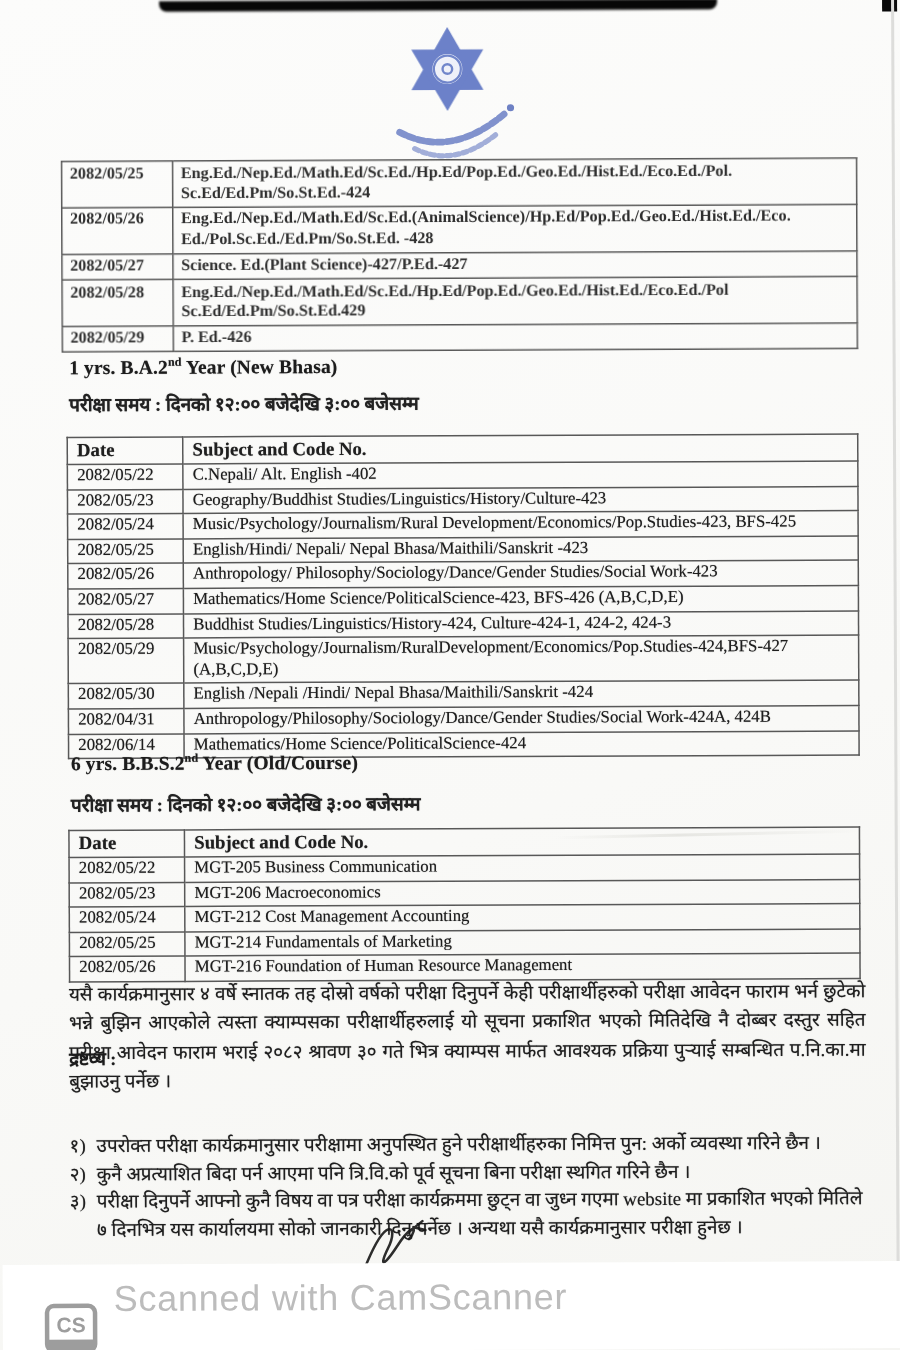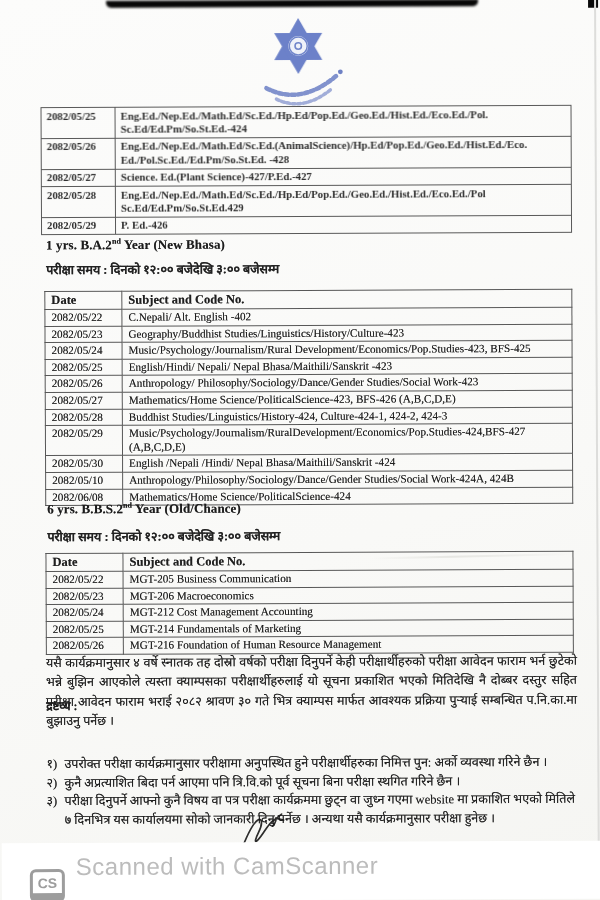--- a/index.html
+++ b/index.html
@@ -187,33 +187,33 @@
           <td>2082/05/29</td>
           <td>Music/Psychology/Journalism/RuralDevelopment/Economics/Pop.Studies-424,BFS-427 (A,B,C,D,E)</td>
         </tr>
 
         <tr>
           <td>2082/05/30</td>
           <td>English /Nepali /Hindi/ Nepal Bhasa/Maithili/Sanskrit -424</td>
         </tr>
 
         <tr>
-          <td>2082/05/10</td>
+          <td>2082/04/31</td>
           <td>Anthropology/Philosophy/Sociology/Dance/Gender Studies/Social Work-424A, 424B</td>
         </tr>
 
         <tr>
-          <td>2082/06/08</td>
+          <td>2082/06/14</td>
           <td>Mathematics/Home Science/PoliticalScience-424</td>
         </tr>
 
     </tbody>
   </table>
 
-  <div class="sec-heading bbs-heading fuzz"><span>6 yrs. B.B.S.2</span><sup>nd</sup><span> Year (Old/Chance)</span></div>
+  <div class="sec-heading bbs-heading fuzz"><span>6 yrs. B.B.S.2</span><sup>nd</sup><span> Year (Old/Course)</span></div>
   <div class="exam-time bbs-time fuzz">परीक्षा समय : दिनको १२:०० बजेदेखि ३:०० बजेसम्म</div>
 
   <table class="table-main table-bbs fuzz">
     <colgroup>
         <col class="c-date">
         <col>
       </colgroup>
     <thead>
       <tr>
         <th>Date</th>

